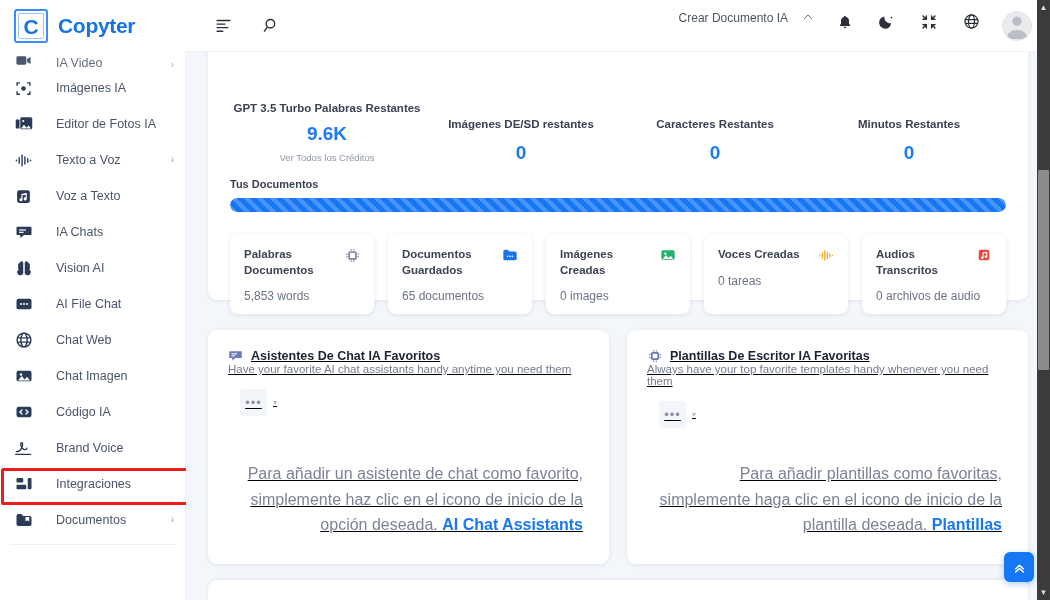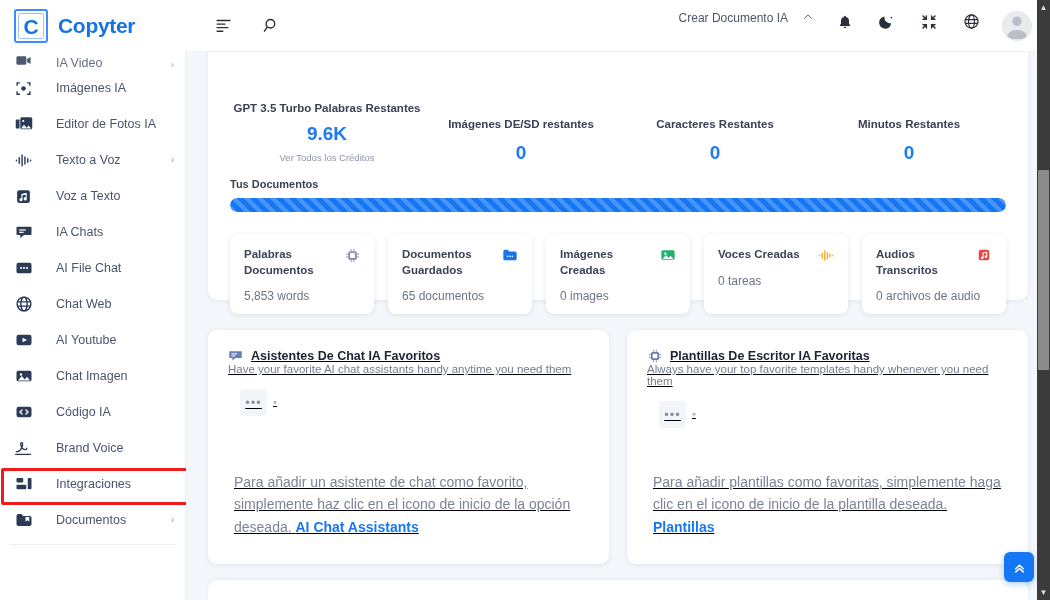--- a/index.html
+++ b/index.html
@@ -348,22 +348,22 @@
     line-height: 0;
     letter-spacing: 1px;
   }
   .caret-sm {
     font-size: 8px;
     color: #b4bcc9;
     cursor: pointer;
   }
   .panel-foot {
     margin-top: auto;
-    text-align: left;
-    font-size: 14px;
+    text-align: right;
+    font-size: 16px;
     color: #7b8396;
     line-height: 1.6;
     padding: 0 6px 22px 6px;
   }
   .panel-foot a {
     color: #1677f5;
     font-weight: 700;
     text-decoration: none;
     cursor: pointer;
   }
@@ -502,20 +502,29 @@
             <svg width="18" height="18" viewBox="0 0 24 24" fill="currentColor">
                 <path d="M3 5h18a1 1 0 011 1v9a1 1 0 01-1 1h-9l-5 4v-4H3a1 1 0 01-1-1V6a1 1 0 011-1z"></path>
                 <rect x="5.5" y="8.5" width="9" height="1.6" fill="#fff"></rect>
                 <rect x="5.5" y="11.6" width="6" height="1.6" fill="#fff"></rect>
               </svg>
           </span>
           <span class="nav-label">IA Chats</span>
           <span class="nav-chev"></span>
         </div>
 
+        <div class="nav-item">
+          <span class="nav-ico">
+            <svg width="18" height="18" viewBox="0 0 24 24" fill="currentColor">
+                <path d="M9 3a3.2 3.2 0 00-3 2.2A3 3 0 004 8a3 3 0 00.6 1.8A3 3 0 004 12a3 3 0 001 2.2A3.2 3.2 0 009 21a2 2 0 002-2V5a2 2 0 00-2-2zM15 3a3.2 3.2 0 013 2.2A3 3 0 0120 8a3 3 0 01-.6 1.8A3 3 0 0120 12a3 3 0 01-1 2.2A3.2 3.2 0 0115 21a2 2 0 01-2-2V5a2 2 0 012-2z"></path>
+              </svg>
+          </span>
+          <span class="nav-label">Vision AI</span>
+          <span class="nav-chev"></span>
+        </div>
 
         <div class="nav-item">
           <span class="nav-ico">
             <svg width="18" height="18" viewBox="0 0 24 24" fill="currentColor">
                 <rect x="2" y="5" width="20" height="14" rx="2.5"></rect>
                 <circle cx="8" cy="12" r="1.4" fill="#fff"></circle>
                 <circle cx="12" cy="12" r="1.4" fill="#fff"></circle>
                 <circle cx="16" cy="12" r="1.4" fill="#fff"></circle>
               </svg>
           </span>
@@ -528,30 +537,20 @@
             <svg width="18" height="18" viewBox="0 0 24 24" fill="none" stroke="currentColor" stroke-width="1.9">
                 <circle cx="12" cy="12" r="9.2"></circle>
                 <ellipse cx="12" cy="12" rx="4.2" ry="9.2"></ellipse>
                 <path d="M3 9.2h18M3 14.8h18"></path>
               </svg>
           </span>
           <span class="nav-label">Chat Web</span>
           <span class="nav-chev"></span>
         </div>
 
-        <div class="nav-item">
-          <span class="nav-ico">
-            <svg width="18" height="18" viewBox="0 0 24 24" fill="currentColor">
-                <rect x="2" y="5" width="20" height="14" rx="3"></rect>
-                <path d="M10 9l6 3-6 3z" fill="#fff"></path>
-              </svg>
-          </span>
-          <span class="nav-label">AI Youtube</span>
-          <span class="nav-chev"></span>
-        </div>
 
         <div class="nav-item">
           <span class="nav-ico">
             <svg width="18" height="18" viewBox="0 0 24 24" fill="currentColor">
                 <rect x="2" y="5" width="20" height="14" rx="2.5"></rect>
                 <circle cx="8" cy="10" r="1.6" fill="#fff"></circle>
                 <path d="M4 18l5-6 4 4.5 3-3.5 4 5z" fill="#fff"></path>
               </svg>
           </span>
           <span class="nav-label">Chat Imagen</span>

